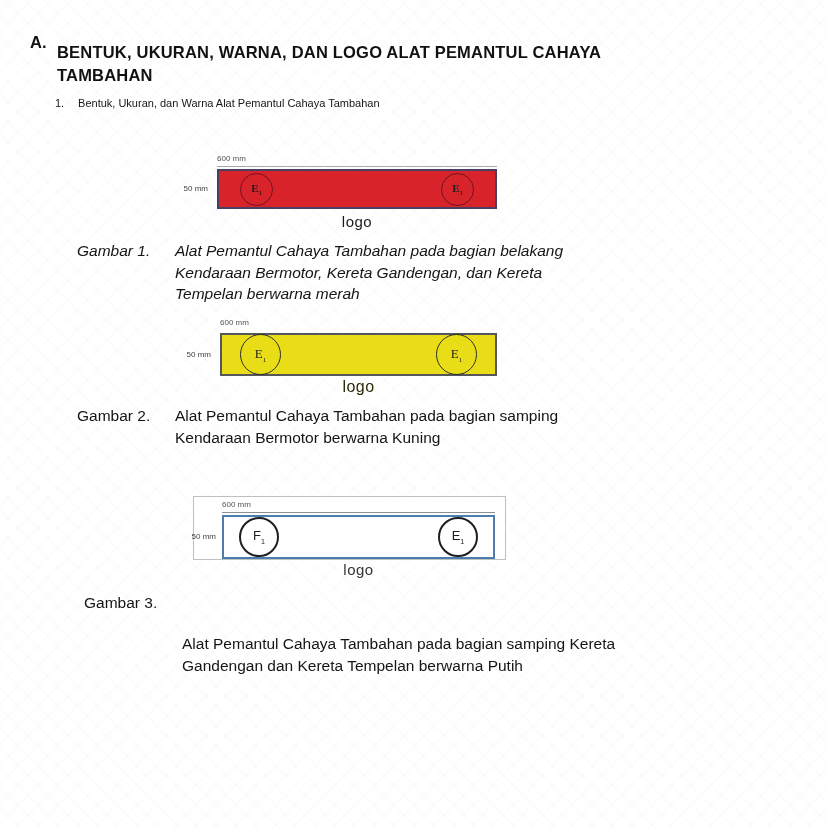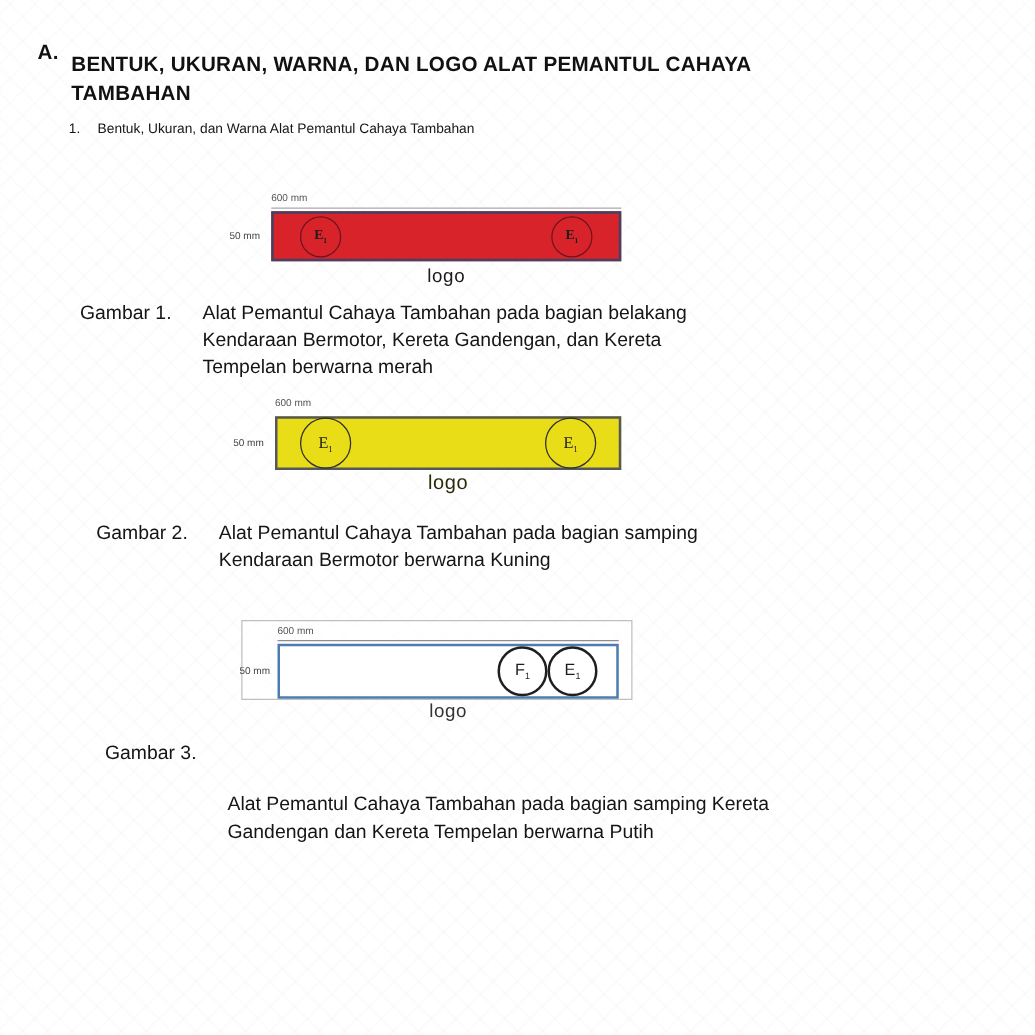--- a/index.html
+++ b/index.html
@@ -67,32 +67,32 @@
   #fig2 .logo-label{font-size:16px;color:#2a2a08;
     border:1px solid rgba(255,255,255,0.45);padding:1px 16px;}
 
   
   #fig3-outer{
     position:absolute;left:193px;top:496px;width:313px;height:64px;
     border:1px solid #bfbfbf;box-sizing:border-box;background:rgba(255,255,255,0.6);
   }
   #fig3{left:28px;top:2px;width:273px;}
   #fig3 .dim-line{border-top:1px solid #8f8f8f;}
-  #fig3 .plate{width:273px;height:44px;padding:0 15px;background:#fff;justify-content:flex-end;}
+  #fig3 .plate{width:273px;height:44px;padding:0 15px;background:#fff;}
   #fig3 .dim-height{top:33px;margin-right:6px;}
   #fig3 .mark-circle{width:40px;height:40px;border:2px solid #1f1f1f;background:#fff;}
   #fig3 .mark-text{font-family:"Liberation Sans","DejaVu Sans",sans-serif;font-size:13px;}
   #fig3 .logo-label{font-size:15px;color:#333;}
 
   
   .caption{position:absolute;display:flex;font-size:15.5px;line-height:21.5px;color:#151515;}
   .caption-label{flex:none;width:98px;}
-  #cap1{left:64px;top:240px;}
+  #cap1{left:77px;top:240px;font-style:italic;}
   #cap1 .caption-text{width:400px;}
-  #cap2{left:77px;top:416px;}
+  #cap2{left:77px;top:405px;}
   #cap2 .caption-text{width:400px;}
   #cap3{left:84px;top:592px;}
   #cap3 .caption-text{width:480px;margin-top:41px;}
 </style>
 </head>
 <body>
 
 <div id="page">
 
   <div id="heading">

